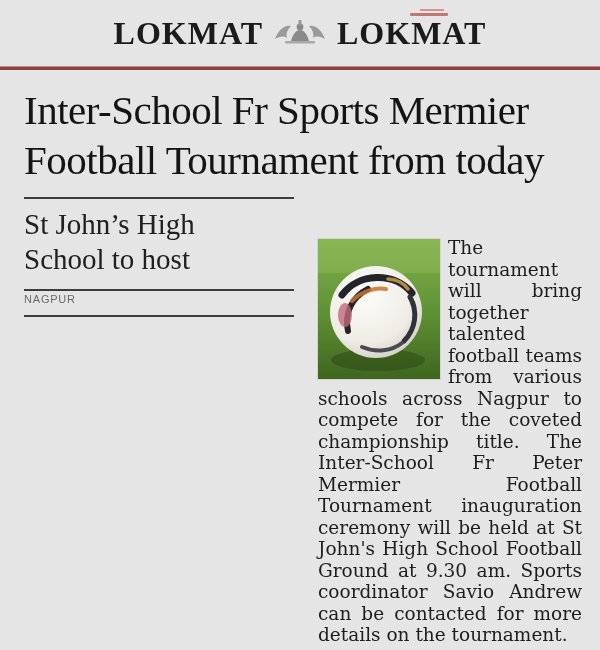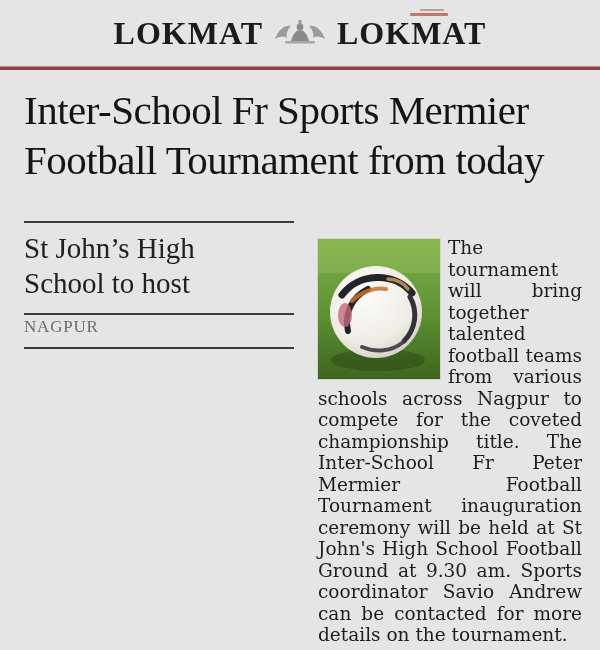--- a/index.html
+++ b/index.html
@@ -61,21 +61,21 @@
     color: #141414;
   }
 
   
   .columns {
     display: flex;
     padding: 6px 18px 0 24px;
     gap: 24px;
     min-height: 374px;
   }
-  .col-left  { width: 270px; flex: none; margin-top: 24px; }
+  .col-left  { width: 270px; flex: none; }
   .col-right { width: 264px; flex: none; margin-top: 40px; }
 
   .thin-rule { height: 2px; background: #3c3c3c; border: none; margin: 0; }
 
   .subhead {
     margin: 8px 0 12px 0;
     font-family: "Liberation Serif", serif;
     font-weight: normal;
     font-size: 29px;
     line-height: 1.2;
@@ -85,22 +85,22 @@
   .byline {
     margin-top: 12px;
     font-family: "DejaVu Serif", serif;
     font-variant: small-caps;
     font-weight: bold;
     font-size: 16px;
     letter-spacing: 0.5px;
     color: #2e2e2e;
   }
   .dateline {
-    font-family: Liberation Serif, serif;
-    font-size: 17px;
+    font-family: Liberation Sans, sans-serif;
+    font-size: 11px;
     letter-spacing: 0.8px;
     color: #6a6a6a;
     margin: 2px 0 10px 0;
   }
   .body-text {
     margin: 12px 0 0 0;
     font-size: 18.5px;
     line-height: 21.5px;
     text-align: justify;
     hyphens: auto;

